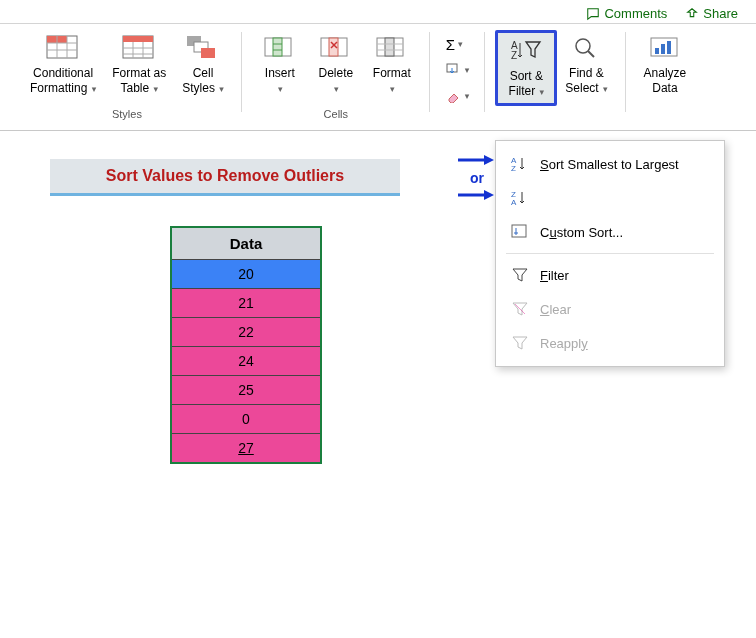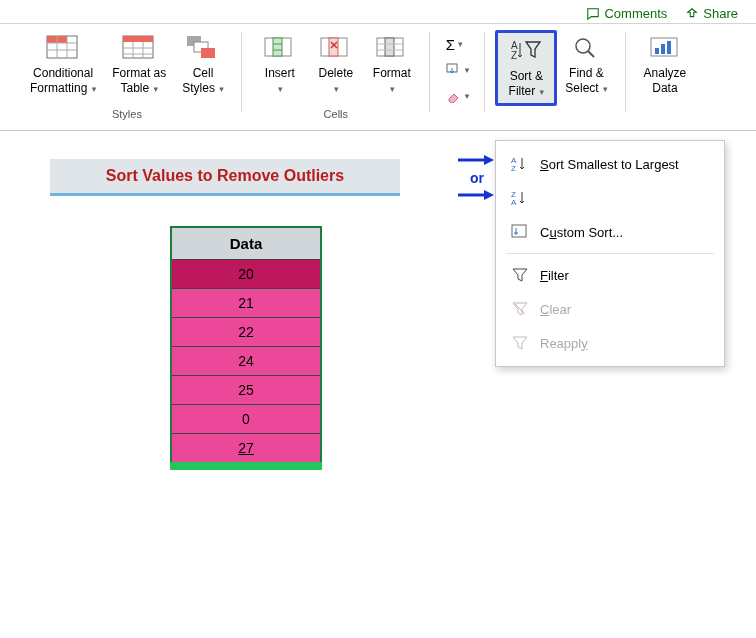--- a/index.html
+++ b/index.html
@@ -20,22 +20,22 @@
     .chev { font-size: 9px; color: #666; margin-left: 1px; }
     .ribbon-small-col { display: flex; flex-direction: column; gap: 6px; padding: 4px 6px; }
     .small-ctrl { display: flex; align-items: center; gap: 2px; cursor: pointer; height: 20px; }
     .group-label { font-size: 11px; color: #555; padding: 2px 0 4px; }
     
     .sheet-title { margin: 28px 0 0 50px; width: 350px; background: #e0e5e9; color: #b91c1c; font-weight: 700; font-size: 16px; padding: 8px 0; text-align: center; border-bottom: 3px solid #6fb3e0; }
     
     .data-table { margin: 30px 0 0 170px; border-collapse: collapse; border: 2px solid #1a7f3e; }
     .data-table th { background: #d1d6db; font-weight: 700; font-size: 15px; padding: 7px 40px; border: 1px solid #444; }
     .data-table td { background: #ec4899; text-align: center; padding: 6px 0; border: 1px solid #444; font-size: 14px; width: 150px; }
-    .data-table tr:first-of-type td { background: #be185d; }
-    .data-table tr:last-of-type td { border-bottom: 8px solid #22c55e; text-decoration: underline; }
+    .data-table tr:first-of-type td { background: #3b82f6; }
+    .data-table tr:last-of-type td { border-bottom: 1px solid #22c55e; text-decoration: underline; }
     
     .dropdown { position: absolute; top: 140px; left: 495px; width: 230px; background: #fff; border: 1px solid #c8c8c8; box-shadow: 2px 3px 8px rgba(0,0,0,0.2); padding: 6px 0; }
     .dd-item { display: flex; align-items: center; gap: 10px; padding: 8px 14px; cursor: pointer; }
     .dd-item.disabled { color: #aaa; cursor: default; }
     .dd-item .dd-icon { width: 20px; height: 18px; display: flex; align-items: center; justify-content: center; font-size: 12px; }
     .dd-sep { height: 1px; background: #e0e0e0; margin: 4px 10px; }
     .u { text-decoration: underline; }
     
     .arrow-annot { position: absolute; color: #1433d1; font-weight: bold; display: flex; align-items: center; }
     .arrow-annot svg { width: 36px; height: 14px; }

